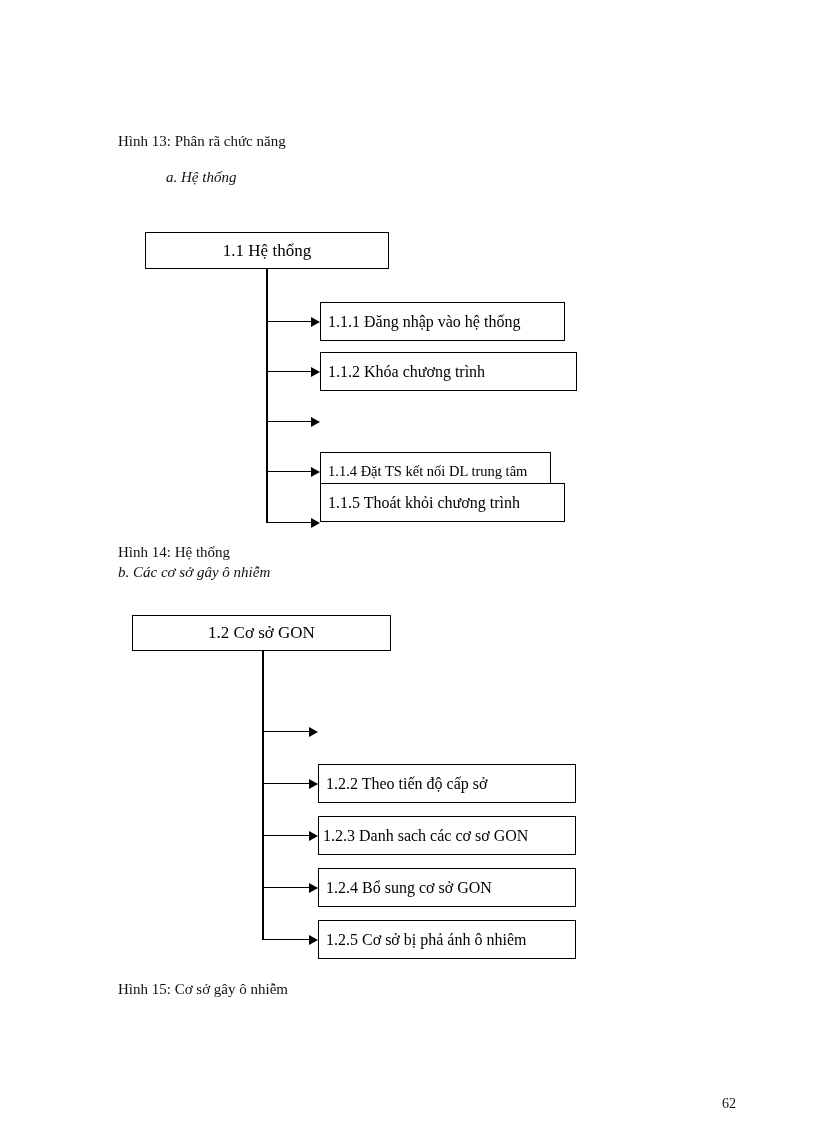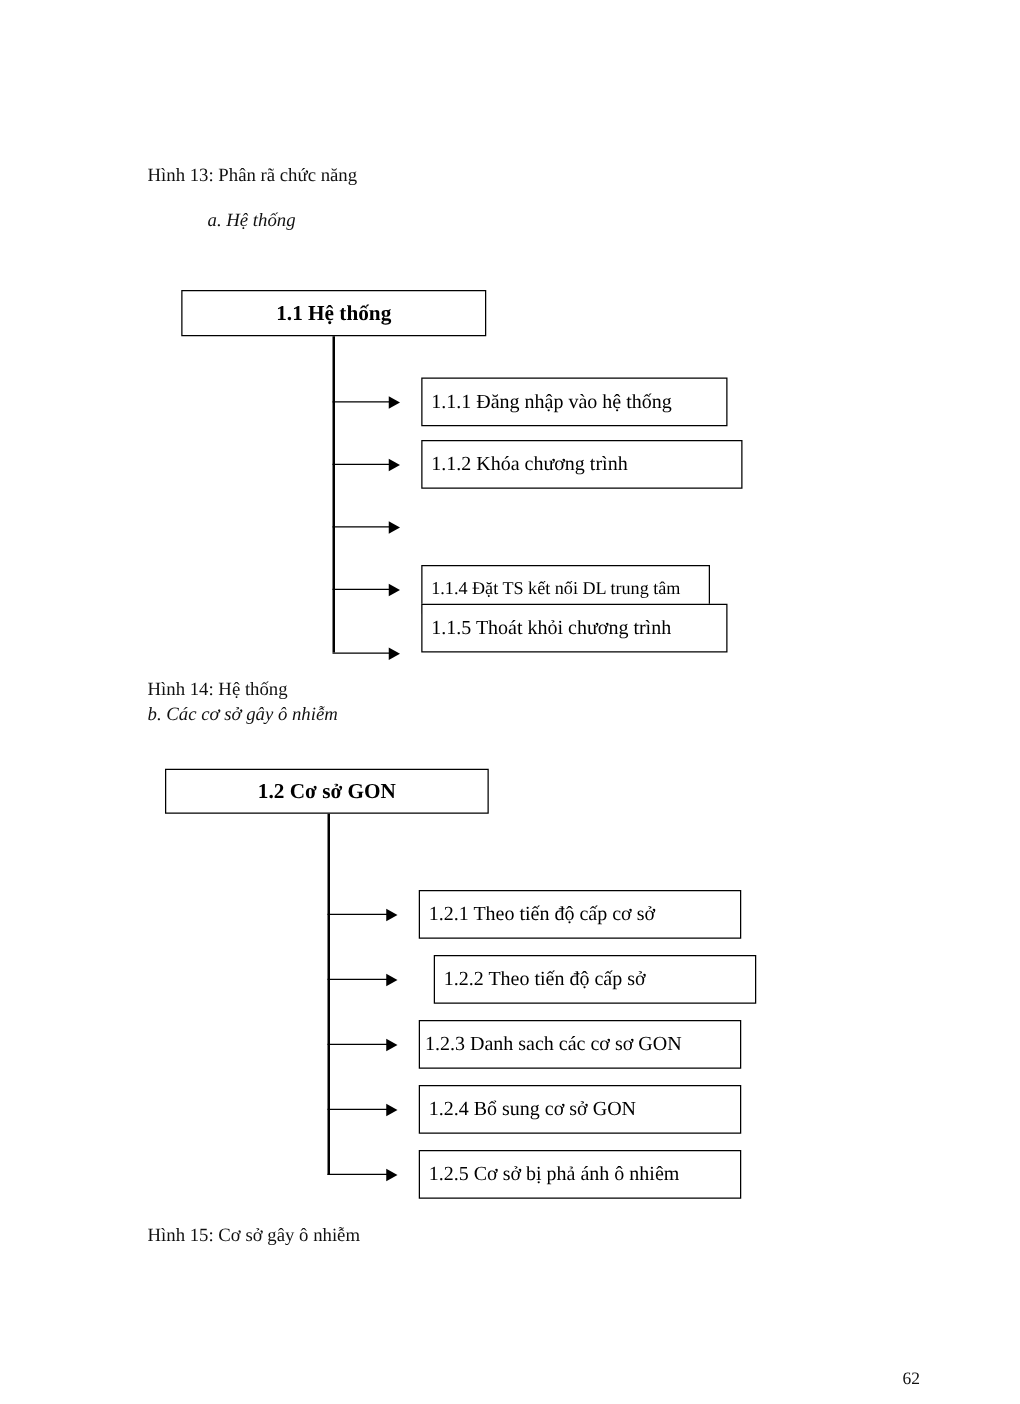--- a/index.html
+++ b/index.html
@@ -44,27 +44,25 @@
     border: 1.6px solid #000000;
     background: #ffffff;
     display: flex;
     align-items: center;
     white-space: nowrap;
     color: #000000;
   }
   .node.root {
     justify-content: center;
     font-size: 17px;
-    font-weight: bold;
   }
   .node.child {
     justify-content: flex-start;
     font-size: 16px;
     padding-left: 7px;
-    margin-left: 17px;
   }
   .node.child.indented {
     padding-left: 4px;
   }
   .node.child.small {
     font-size: 14.5px;
   }
 
   
   .trunk {
@@ -109,24 +107,23 @@
     <div class="branch" style="left: 266px; top: 470.7px; width: 46px;"></div>
     <div class="arrow-head" style="left: 311px; top: 466.5px;"></div>
     <div class="node child small" style="left: 320px; top: 452px; width: 231px; height: 39px;">1.1.4 Đặt TS kết nối DL trung tâm</div>
     <div class="branch" style="left: 266px; top: 521.7px; width: 46px;"></div>
     <div class="arrow-head" style="left: 311px; top: 517.5px;"></div>
     <div class="node child" style="left: 320px; top: 483px; width: 245px; height: 39px;">1.1.5 Thoát  khỏi chương trình</div>
     <div class="node root" style="left: 132px; top: 615px; width: 259px; height: 36px;">1.2 Cơ sở GON</div>
     <div class="trunk" style="left: 262px; top: 651px; height: 289px;"></div>
     <div class="branch" style="left: 262px; top: 730.7px; width: 48px;"></div>
     <div class="arrow-head" style="left: 309px; top: 726.5px;"></div>
-    <div class="node child" style="left: 318px; top: 712px; width: 258px; height: 39px;">1.2.1 Theo tiến độ cấp cơ sở</div>
     <div class="branch" style="left: 262px; top: 782.7px; width: 48px;"></div>
     <div class="arrow-head" style="left: 309px; top: 778.5px;"></div>
-    <div class="node child" style="left: 330px; top: 764px; width: 258px; height: 39px;">1.2.2 Theo tiến độ cấp sở</div>
+    <div class="node child" style="left: 318px; top: 764px; width: 258px; height: 39px;">1.2.2 Theo tiến độ cấp sở</div>
     <div class="branch" style="left: 262px; top: 834.7px; width: 48px;"></div>
     <div class="arrow-head" style="left: 309px; top: 830.5px;"></div>
     <div class="node child indented" style="left: 318px; top: 816px; width: 258px; height: 39px;">1.2.3 Danh sach các cơ sơ GON</div>
     <div class="branch" style="left: 262px; top: 886.7px; width: 48px;"></div>
     <div class="arrow-head" style="left: 309px; top: 882.5px;"></div>
     <div class="node child" style="left: 318px; top: 868px; width: 258px; height: 39px;">1.2.4 Bổ sung cơ sở GON</div>
     <div class="branch" style="left: 262px; top: 938.7px; width: 48px;"></div>
     <div class="arrow-head" style="left: 309px; top: 934.5px;"></div>
     <div class="node child" style="left: 318px; top: 920px; width: 258px; height: 39px;">1.2.5 Cơ sở bị phả ánh ô nhiêm</div>
     <div class="page-number" style="left: 722px; top: 1053px; margin-top: 43px;">62</div>

